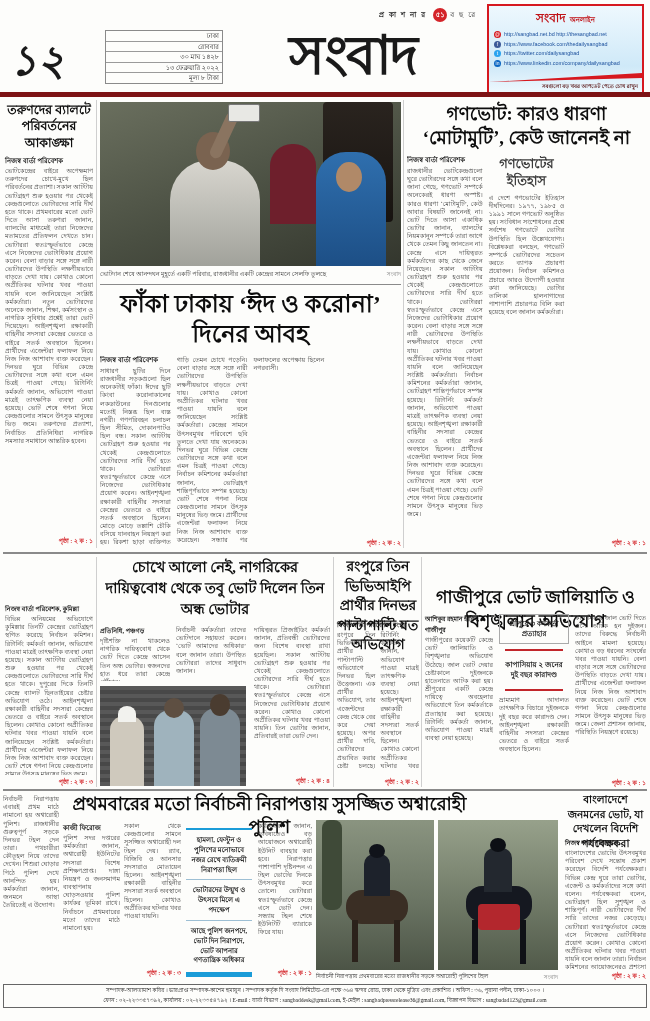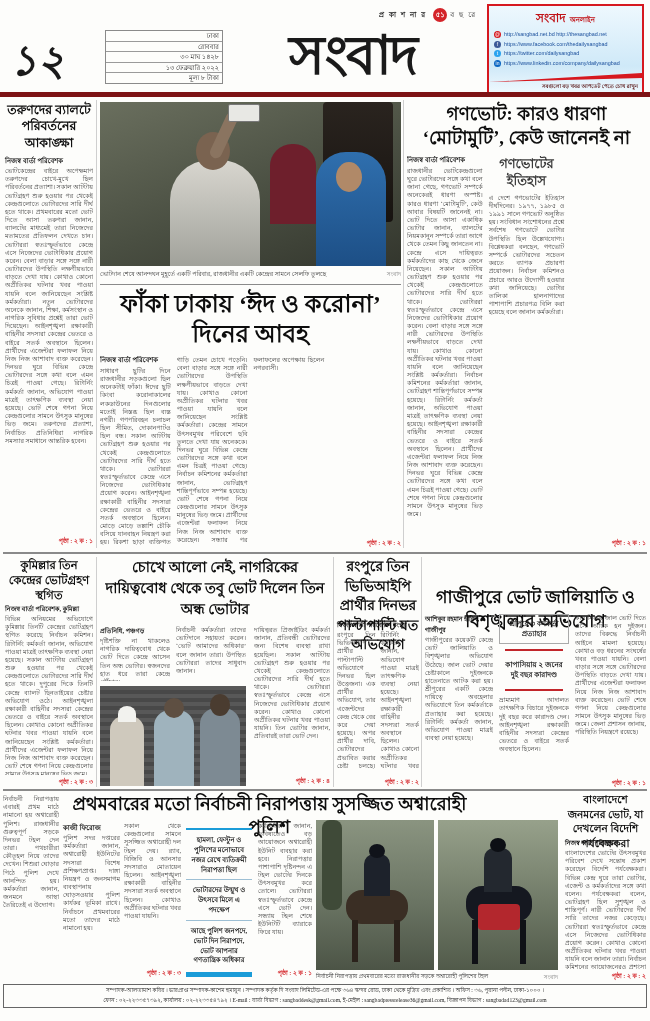--- a/index.html
+++ b/index.html
@@ -129,21 +129,20 @@
       <span class="byl" style="display:block;margin-bottom:2px;">নিজস্ব বার্তা পরিবেশক</span>
       <span>রাজধানীর ভোটকেন্দ্রগুলো ঘুরে ভোটারদের সঙ্গে কথা বলে জানা গেছে, গণভোট সম্পর্কে অনেকেরই ধারণা অস্পষ্ট। কারও ধারণা ‘মোটামুটি’, কেউ আবার বিষয়টি জানেনই না। ভোট দিতে আসা একাধিক ভোটার জানান, ব্যালটের নিয়মকানুন সম্পর্কে তারা আগে থেকে তেমন কিছু জানতেন না। কেন্দ্রে এসে দায়িত্বরত কর্মকর্তাদের কাছ থেকে জেনে নিয়েছেন। সকাল আটটায় ভোটগ্রহণ শুরু হওয়ার পর থেকেই কেন্দ্রগুলোতে ভোটারদের সারি দীর্ঘ হতে থাকে। ভোটাররা স্বতঃস্ফূর্তভাবে কেন্দ্রে এসে নিজেদের ভোটাধিকার প্রয়োগ করেন। বেলা বাড়ার সঙ্গে সঙ্গে নারী ভোটারদের উপস্থিতি লক্ষণীয়ভাবে বাড়তে দেখা যায়। কোথাও কোনো অপ্রীতিকর ঘটনার খবর পাওয়া যায়নি বলে জানিয়েছেন সংশ্লিষ্ট কর্মকর্তারা। নির্বাচন কমিশনের কর্মকর্তারা জানান, ভোটগ্রহণ শান্তিপূর্ণভাবে সম্পন্ন হয়েছে। রিটার্নিং কর্মকর্তা জানান, অভিযোগ পাওয়া মাত্রই তাৎক্ষণিক ব্যবস্থা নেয়া হয়েছে। আইনশৃঙ্খলা রক্ষাকারী বাহিনীর সদস্যরা কেন্দ্রের ভেতরে ও বাইরে সতর্ক অবস্থানে ছিলেন। প্রার্থীদের এজেন্টরা ফলাফল নিয়ে নিজ নিজ আশাবাদ ব্যক্ত করেছেন। দিনভর ঘুরে বিভিন্ন কেন্দ্রে ভোটারদের সঙ্গে কথা বলে এমন চিত্রই পাওয়া গেছে। ভোট শেষে গণনা নিয়ে কেন্দ্রগুলোর সামনে উৎসুক মানুষের ভিড় জমে।</span>
       <b class="subhead">গণভোটের ইতিহাস</b>
       <span>এ দেশে গণভোটের ইতিহাস দীর্ঘদিনের। ১৯৭৭, ১৯৮৫ ও ১৯৯১ সালে গণভোট অনুষ্ঠিত হয়। সংবিধান সংশোধনের প্রশ্নে সর্বশেষ গণভোটে ভোটার উপস্থিতি ছিল উল্লেখযোগ্য। বিশ্লেষকরা বলছেন, গণভোট সম্পর্কে ভোটারদের সচেতন করতে ব্যাপক প্রচারণা প্রয়োজন। নির্বাচন কমিশনও প্রচারে আরও উদ্যোগী হওয়ার কথা জানিয়েছে। ভোটার তালিকা হালনাগাদের পাশাপাশি প্রচারপত্র বিলি করা হয়েছে বলে জানান কর্মকর্তারা।</span>
     </div>
   </div>
   <div class="abs jump" style="left:568px;top:538px;width:78px;">পৃষ্ঠা : ২ ক : ১</div>
 
   <div class="abs hrule" style="left:3px;top:552px;width:644px;height:1.5px;"></div>
 
-  <div class="abs hl" style="left:5px;top:558px;width:88px;font-size:11.5px;line-height:1.3;">কুমিল্লার তিন কেন্দ্রের ভোটগ্রহণ স্থগিত</div>
   <div class="abs byl" style="left:5px;top:604px;width:88px;font-size:6.4px;">নিজস্ব বার্তা পরিবেশক, কুমিল্লা</div>
   <div class="abs body" style="left:5px;top:615px;width:88px;height:160px;">বিভিন্ন অনিয়মের অভিযোগে কুমিল্লার তিনটি কেন্দ্রের ভোটগ্রহণ স্থগিত করেছে নির্বাচন কমিশন। রিটার্নিং কর্মকর্তা জানান, অভিযোগ পাওয়া মাত্রই তাৎক্ষণিক ব্যবস্থা নেয়া হয়েছে। সকাল আটটায় ভোটগ্রহণ শুরু হওয়ার পর থেকেই কেন্দ্রগুলোতে ভোটারদের সারি দীর্ঘ হতে থাকে। দুপুরের দিকে তিনটি কেন্দ্রে ব্যালট ছিনতাইয়ের চেষ্টার অভিযোগ ওঠে। আইনশৃঙ্খলা রক্ষাকারী বাহিনীর সদস্যরা কেন্দ্রের ভেতরে ও বাইরে সতর্ক অবস্থানে ছিলেন। কোথাও কোনো অপ্রীতিকর ঘটনার খবর পাওয়া যায়নি বলে জানিয়েছেন সংশ্লিষ্ট কর্মকর্তারা। প্রার্থীদের এজেন্টরা ফলাফল নিয়ে নিজ নিজ আশাবাদ ব্যক্ত করেছেন। ভোট শেষে গণনা নিয়ে কেন্দ্রগুলোর সামনে উৎসুক মানুষের ভিড় জমে।</div>
   <div class="abs jump" style="left:5px;top:777px;width:88px;">পৃষ্ঠা : ২ ক : ৩</div>
 
   <div class="abs vr" style="left:96px;top:557px;height:230px;"></div>
 
   <div class="abs hl" style="left:100px;top:557px;width:230px;font-size:14.5px;line-height:1.45;font-weight:900;">চোখে আলো নেই, নাগরিকের দায়িত্ববোধ থেকে তবু ভোট দিলেন তিন অন্ধ ভোটার</div>
   <div class="abs" style="left:100px;top:626px;width:70px;height:56px;">
     <span class="byl" style="display:block;font-size:6.4px;">প্রতিনিধি, পঞ্চগড়</span>
     <span class="body" style="display:block;height:44px;">দৃষ্টিশক্তি না থাকলেও নাগরিক দায়িত্ববোধ থেকে ভোট দিতে কেন্দ্রে আসেন তিন অন্ধ ভোটার। স্বজনদের হাত ধরে তারা কেন্দ্রে পৌঁছান।</span>

